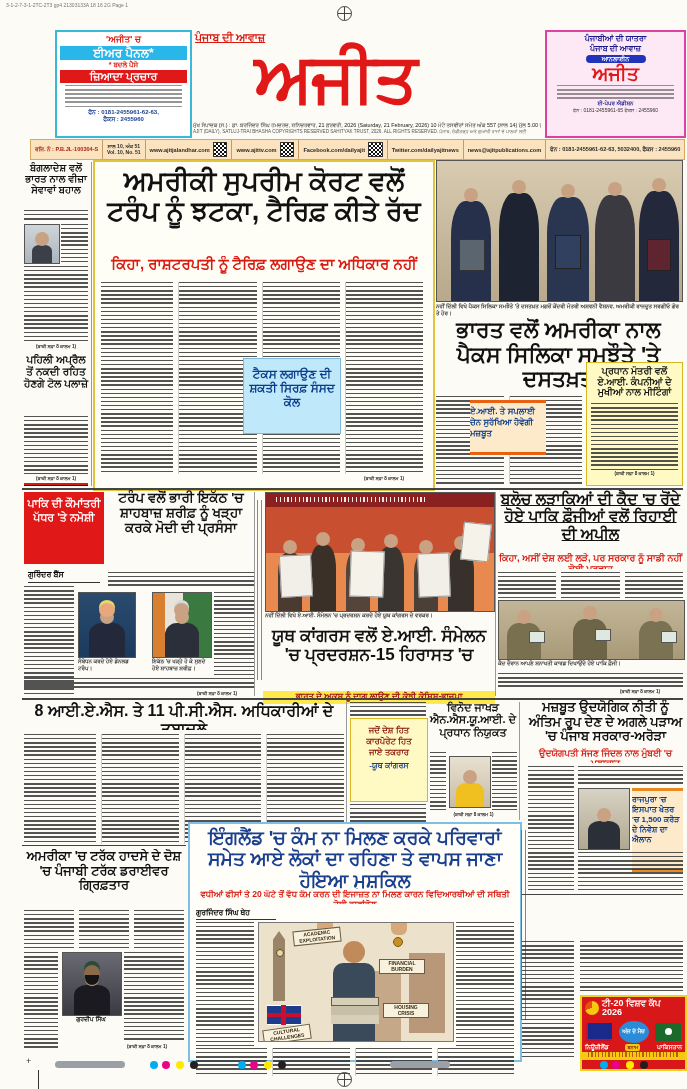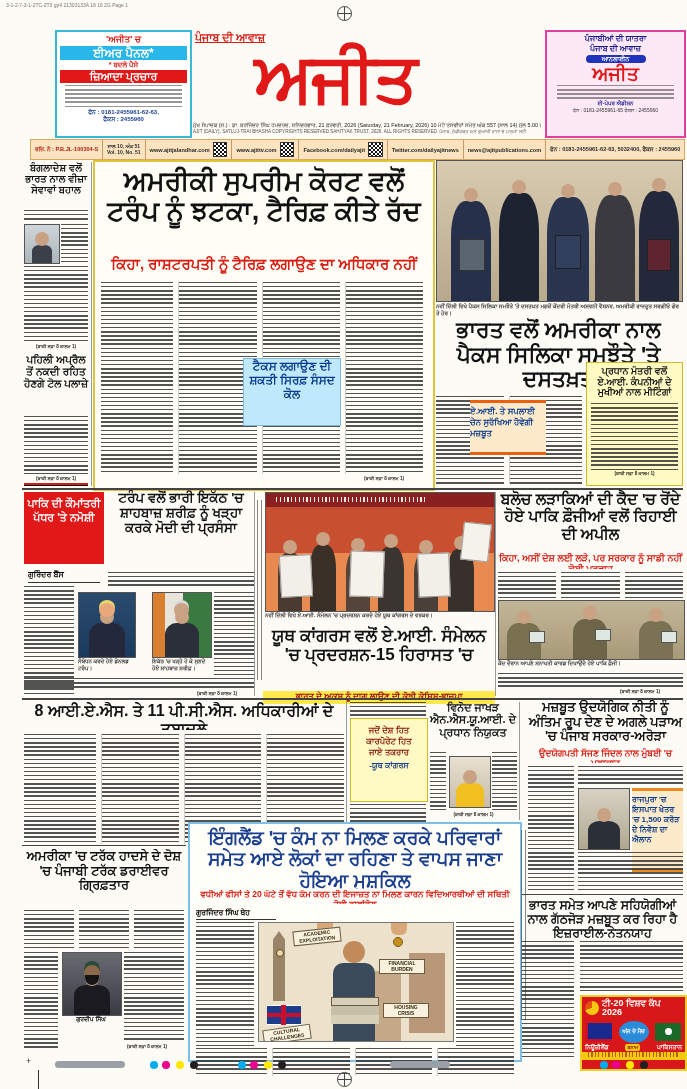--- a/index.html
+++ b/index.html
@@ -117,21 +117,21 @@
 
   <div class="abs" style="left:93px;top:160px;width:338px;height:327px;border:2px solid #e2c43c;background:#fffef6;">
     <div class="hl" style="margin:4px 4px 0;height:88px;font-size:27px;">ਅਮਰੀਕੀ ਸੁਪਰੀਮ ਕੋਰਟ ਵਲੋਂ ਟਰੰਪ ਨੂੰ ਝਟਕਾ, ਟੈਰਿਫ਼ ਕੀਤੇ ਰੱਦ</div>
     <div class="hl red" style="margin:2px 4px;height:20px;font-size:15px;">ਕਿਹਾ, ਰਾਸ਼ਟਰਪਤੀ ਨੂੰ ਟੈਰਿਫ਼ ਲਗਾਉਣ ਦਾ ਅਧਿਕਾਰ ਨਹੀਂ</div>
     <div class="cols ruled" style="position:absolute;left:6px;top:120px;width:322px;height:192px;">
       <i class="fc"></i>
       <i class="fc"></i>
       <i class="fc"></i>
       <i class="fc"></i>
     </div>
-    <div class="inset-cyan abs" style="left:148px;top:196px;width:96px;height:66px;font-size:12px;">ਟੈਕਸ ਲਗਾਉਣ ਦੀ ਸ਼ਕਤੀ ਸਿਰਫ਼ ਸੰਸਦ ਕੋਲ</div>
+    <div class="inset-cyan abs" style="left:148px;top:196px;width:96px;height:66px;font-size:12px;padding-top:8px;">ਟੈਕਸ ਲਗਾਉਣ ਦੀ ਸ਼ਕਤੀ ਸਿਰਫ਼ ਸੰਸਦ ਕੋਲ</div>
     <div class="jump abs" style="left:250px;top:314px;width:78px;">(ਬਾਕੀ ਸਫ਼ਾ 8 ਕਾਲਮ 1)</div>
   </div>
 
   <div class="photo" style="left:436px;top:160px;width:245px;height:140px;background:linear-gradient(#d8cbb0,#b8a88c);">
     <span class="fig" style="left:14px;width:40px;height:100px;background:#26304a;"></span>
     <span class="fig" style="left:62px;width:40px;height:108px;background:#1d2330;"></span>
     <span class="fig" style="left:110px;width:42px;height:104px;background:#2a3550;"></span>
     <span class="fig" style="left:158px;width:40px;height:106px;background:#3a3a40;"></span>
     <span class="fig" style="left:202px;width:40px;height:110px;background:#23283a;"></span>
     <span class="abs" style="left:22px;top:78px;width:24px;height:30px;background:#5a6570;border:1px solid #333;"></span>
@@ -187,21 +187,21 @@
     <span class="fig" style="left:182px;width:26px;height:62px;background:#38302a;"></span>
     <span class="abs" style="left:14px;top:62px;width:30px;height:40px;background:#f2efe8;border:1px solid #999;transform:rotate(-3deg);"></span>
     <span class="abs" style="left:84px;top:58px;width:32px;height:44px;background:#f5f2ea;border:1px solid #999;transform:rotate(2deg);"></span>
     <span class="abs" style="left:152px;top:60px;width:30px;height:42px;background:#f2efe8;border:1px solid #999;transform:rotate(-2deg);"></span>
     <span class="abs" style="left:196px;top:30px;width:26px;height:36px;background:#f5f2ea;border:1px solid #999;transform:rotate(6deg);"></span>
   </div>
   <div class="abs sm" style="left:265px;top:612px;width:228px;height:20px;font-weight:bold;">ਨਵੀਂ ਦਿੱਲੀ ਵਿਖੇ ਏ.ਆਈ. ਸੰਮੇਲਨ 'ਚ ਪ੍ਰਦਰਸ਼ਨ ਕਰਦੇ ਹੋਏ ਯੂਥ ਕਾਂਗਰਸ ਦੇ ਵਰਕਰ।</div>
   <div class="abs hl" style="left:263px;top:626px;width:232px;height:56px;font-size:17px;">ਯੂਥ ਕਾਂਗਰਸ ਵਲੋਂ ਏ.ਆਈ. ਸੰਮੇਲਨ 'ਚ ਪ੍ਰਦਰਸ਼ਨ-15 ਹਿਰਾਸਤ 'ਚ</div>
   <div class="abs ctr" style="left:263px;top:691px;width:232px;height:13px;background:#ffe94a;color:#a01010;font-weight:bold;font-size:8.5px;overflow:hidden;">ਭਾਰਤ ਦੇ ਅਕਸ ਨੂੰ ਦਾਗ ਲਾਉਣ ਦੀ ਕੋਝੀ ਕੋਸ਼ਿਸ਼-ਭਾਜਪਾ</div>
 
-  <div class="abs hl" style="left:498px;top:490px;width:185px;height:62px;font-size:15.5px;">ਬਲੋਚ ਲੜਾਕਿਆਂ ਦੀ ਕੈਦ 'ਚ ਰੋਂਦੇ ਹੋਏ ਪਾਕਿ ਫ਼ੌਜੀਆਂ ਵਲੋਂ ਰਿਹਾਈ ਦੀ ਅਪੀਲ</div>
+  <div class="abs hl" style="left:498px;top:490px;width:185px;height:62px;font-size:15.5px;text-decoration:underline;">ਬਲੋਚ ਲੜਾਕਿਆਂ ਦੀ ਕੈਦ 'ਚ ਰੋਂਦੇ ਹੋਏ ਪਾਕਿ ਫ਼ੌਜੀਆਂ ਵਲੋਂ ਰਿਹਾਈ ਦੀ ਅਪੀਲ</div>
   <div class="abs hl red" style="left:498px;top:553px;width:185px;height:16px;font-size:9.5px;">ਕਿਹਾ, ਅਸੀਂ ਦੇਸ਼ ਲਈ ਲੜੇ, ਪਰ ਸਰਕਾਰ ਨੂੰ ਸਾਡੀ ਨਹੀਂ ਕੋਈ ਪ੍ਰਵਾਹ</div>
   <div class="cols abs" style="left:498px;top:572px;width:185px;height:26px;">
     <i class="fc"></i>
     <i class="fc"></i>
     <i class="fc"></i>
   </div>
   <div class="photo" style="left:498px;top:600px;width:185px;height:58px;background:linear-gradient(#c3b698,#a89a78);">
     <span class="fig" style="left:8px;width:34px;height:36px;background:#79704f;"></span>
     <span class="fig" style="left:74px;width:34px;height:40px;background:#6e6548;"></span>
     <span class="fig" style="left:140px;width:34px;height:38px;background:#7a7252;"></span>
@@ -298,21 +298,20 @@
   <div class="abs hl red" style="left:528px;top:748px;width:155px;height:15px;font-size:9px;">ਉਦਯੋਗਪਤੀ ਸੱਜਣ ਜਿੰਦਲ ਨਾਲ ਮੁੰਬਈ 'ਚ ਮੁਲਾਕਾਤ</div>
   <div class="abs fc" style="left:528px;top:766px;width:46px;height:124px;"></div>
   <div class="abs fc" style="left:578px;top:766px;width:105px;height:18px;"></div>
   <div class="photo" style="left:578px;top:788px;width:50px;height:60px;background:linear-gradient(#d8d2c4,#b0a890);">
     <span class="fig" style="left:9px;width:32px;height:28px;background:#2a2f38;"></span>
   </div>
   <div class="abs box-peach ctr" style="left:632px;top:788px;width:51px;height:74px;font-size:8px;color:#0a3c8c;padding-top:4px;border-color:#e88a20;">ਰਾਜਪੁਰਾ 'ਚ ਇਸਪਾਤ ਖੇਤਰ 'ਚ 1,500 ਕਰੋੜ ਦੇ ਨਿਵੇਸ਼ ਦਾ ਐਲਾਨ</div>
   <div class="abs fc" style="left:578px;top:852px;width:105px;height:38px;"></div>
   <div class="hline" style="left:522px;top:894px;width:161px;"></div>
 
-  <div class="abs hl" style="left:522px;top:898px;width:161px;height:40px;font-size:12.5px;">ਭਾਰਤ ਸਮੇਤ ਆਪਣੇ ਸਹਿਯੋਗੀਆਂ ਨਾਲ ਗੱਠਜੋੜ ਮਜ਼ਬੂਤ ਕਰ ਰਿਹਾ ਹੈ ਇਜ਼ਰਾਈਲ-ਨੇਤਨਯਾਹੂ</div>
   <div class="abs fc" style="left:522px;top:941px;width:52px;height:116px;"></div>
   <div class="abs fc" style="left:580px;top:941px;width:103px;height:50px;"></div>
 
   <div class="abs" style="left:580px;top:995px;width:103px;height:72px;border:2px solid #f0d020;background:#d81818;overflow:hidden;">
     <div style="display:flex;align-items:center;gap:3px;padding:2px 3px;">
       <span style="width:14px;height:14px;border-radius:50%;background:#f8c810;flex:none;display:inline-block;
                    background:conic-gradient(#f8c810 0 70%,#e85010 70%);"></span>
       <span style="color:#fff;font-weight:bold;font-size:9px;line-height:1.05;">ਟੀ-20 ਵਿਸ਼ਵ ਕੱਪ 2026</span>
     </div>
     <div style="display:flex;align-items:center;justify-content:space-between;padding:1px 4px;">

